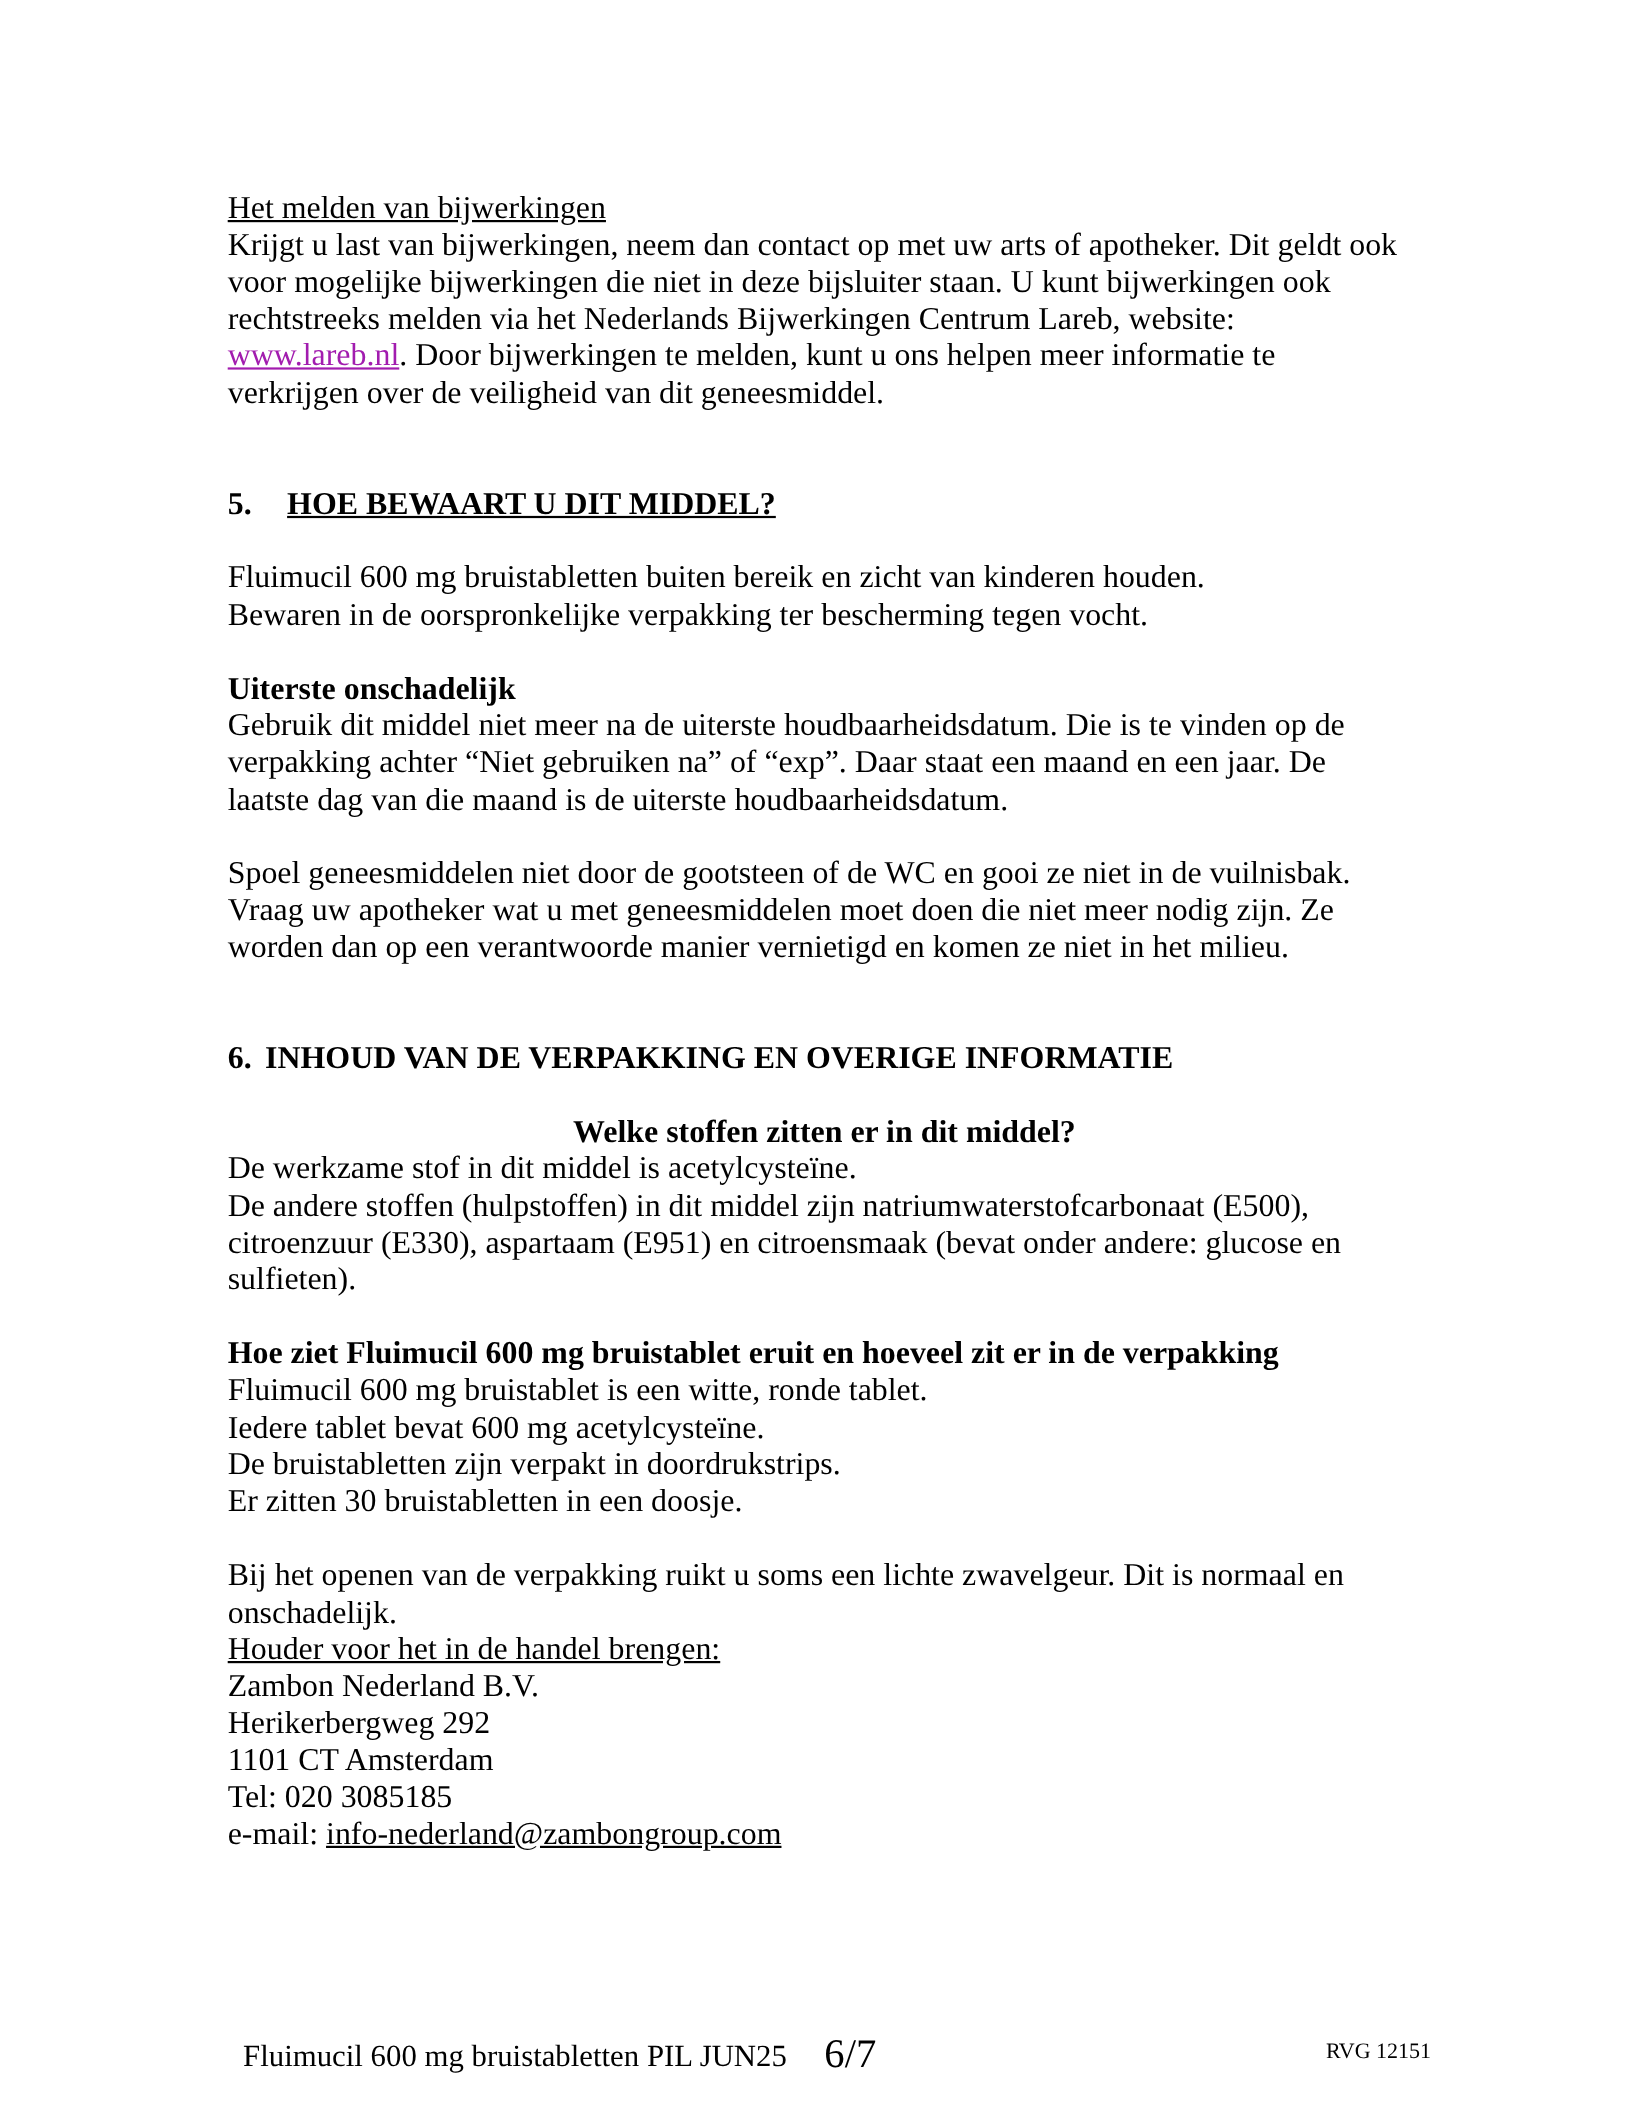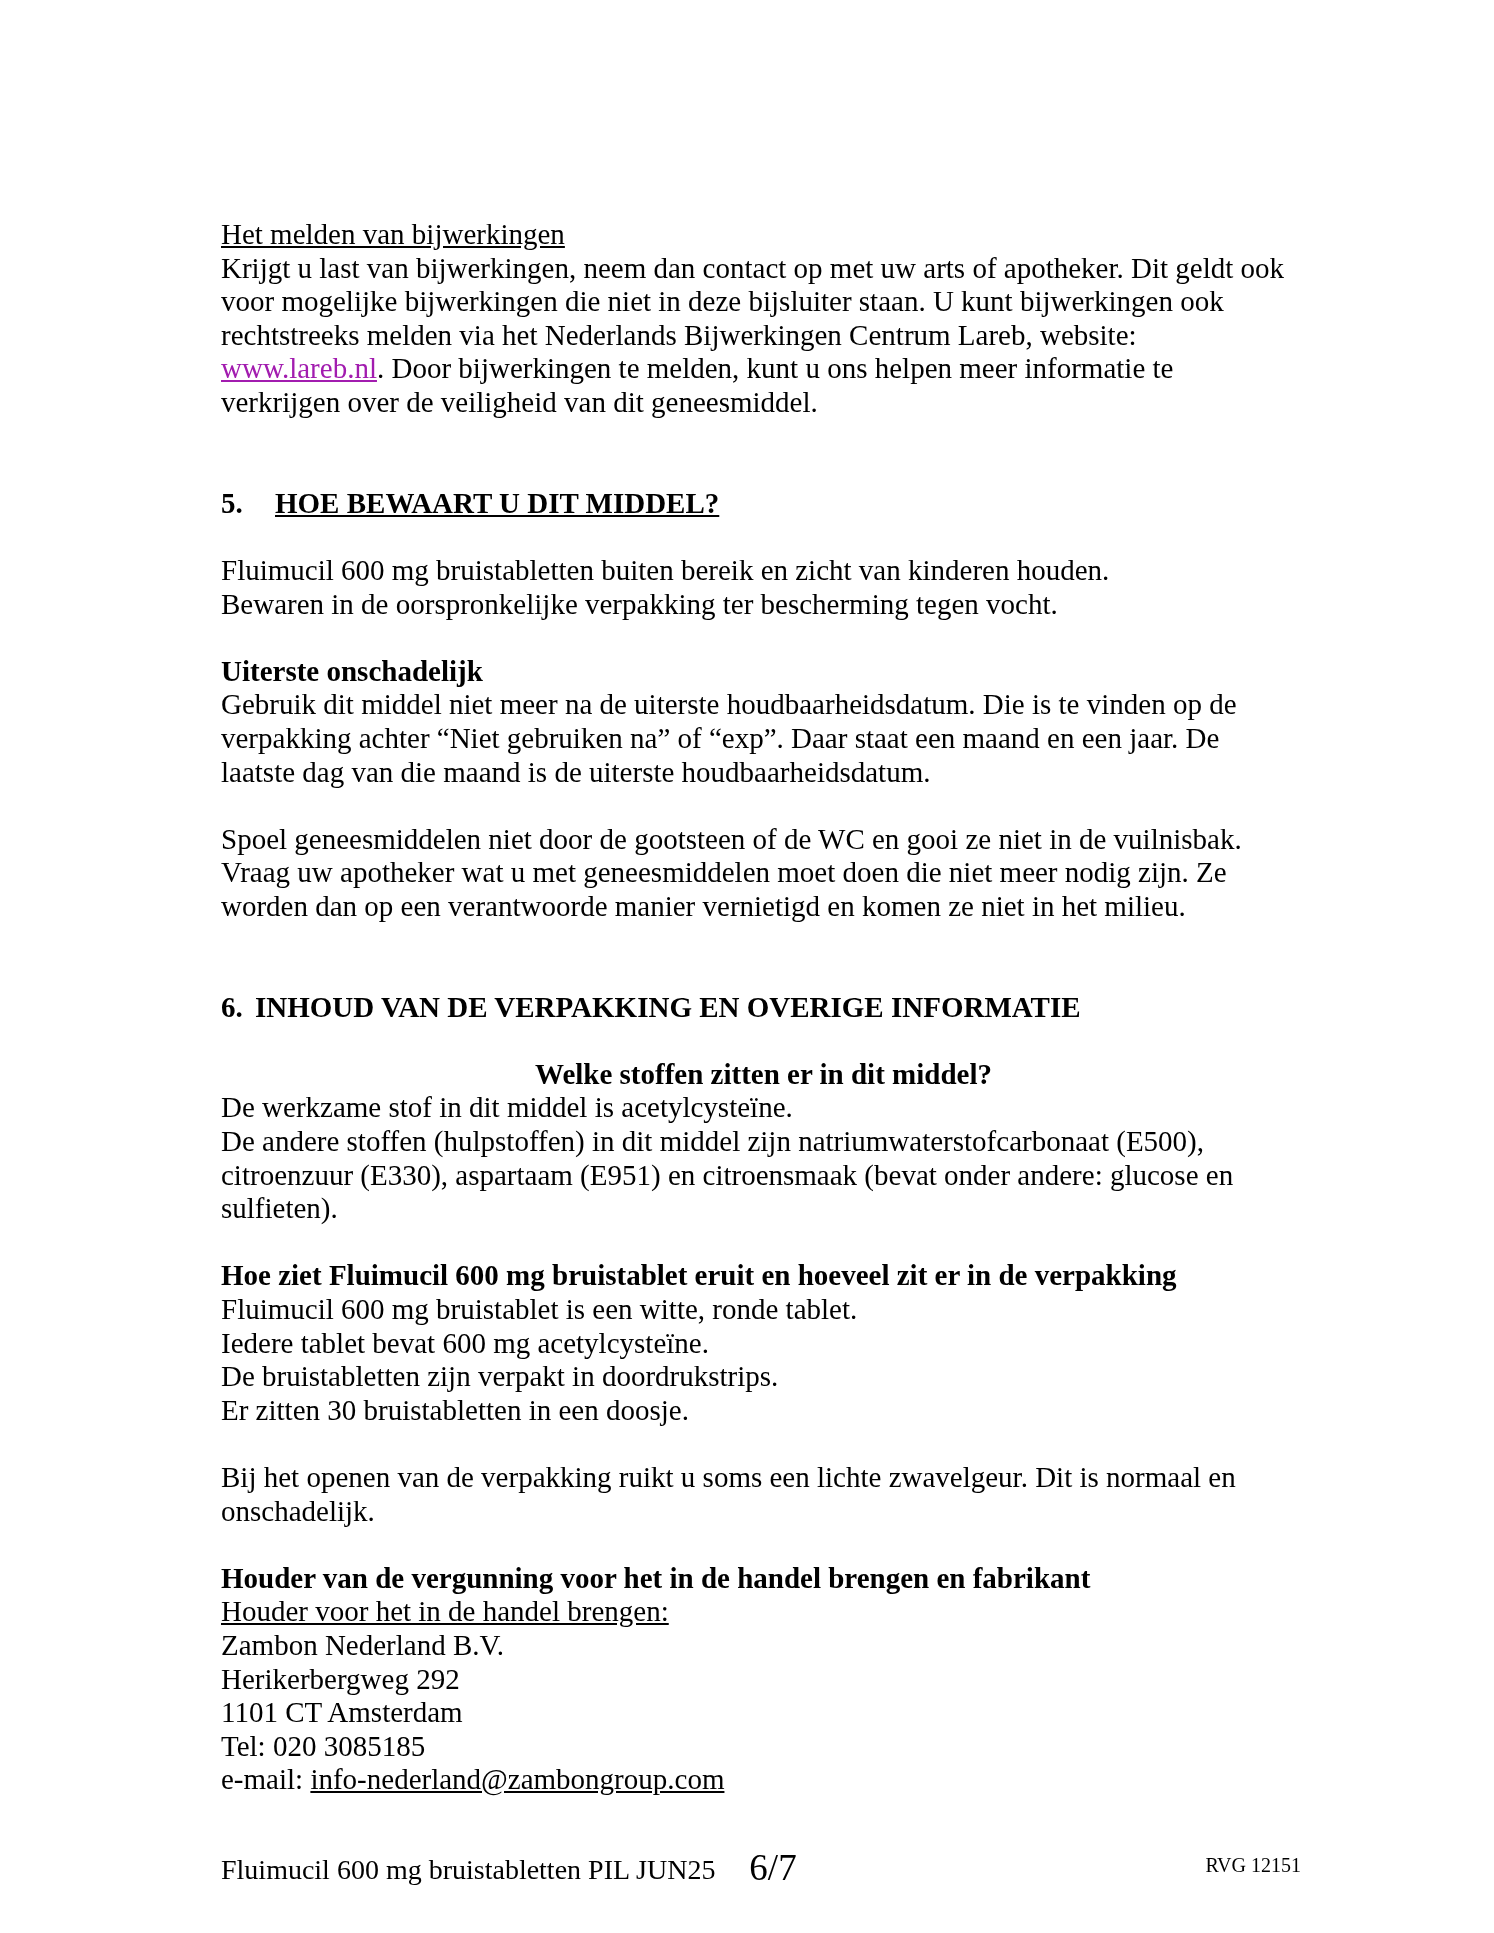--- a/index.html
+++ b/index.html
@@ -10,24 +10,23 @@
   body {
     position: relative;
     width: 1494px;
     height: 1933px;
     font-family: "Liberation Serif", serif;
     color: #000000;
     overflow: hidden;
   }
   .content {
     position: absolute;
-    left: 221px;
+    left: 207px;
     top: 173px;
     width: 1085px;
-    margin-top: 45px;
   }
   .block { margin: 0; }
   .line {
     height: 33.6px;
     line-height: 33.6px;
     font-size: 29px;
     white-space: nowrap;
   }
   .bold .line, .line.bold { font-weight: bold; }
   .u { text-decoration: underline; }
@@ -124,23 +123,20 @@
     <div class="block">
       <div class="line"><span>Fluimucil 600 mg bruistablet is een witte, ronde tablet.</span></div>
       <div class="line"><span>Iedere tablet bevat 600 mg acetylcysteïne.</span></div>
       <div class="line"><span>De bruistabletten zijn verpakt in doordrukstrips.</span></div>
       <div class="line"><span>Er zitten 30 bruistabletten in een doosje.</span></div>
     </div>
     <div class="block" style="margin-top: 33.6px;">
       <div class="line"><span>Bij het openen van de verpakking ruikt u soms een lichte zwavelgeur. Dit is normaal en</span></div>
       <div class="line"><span>onschadelijk.</span></div>
     </div>
-    <div class="block bold" style="margin-top: 33.6px;">
-      <div class="line"><span>Houder van de vergunning voor het in de handel brengen en fabrikant</span></div>
-    </div>
     <div class="block">
       <div class="line"><span class="u">Houder voor het in de handel brengen:</span></div>
     </div>
     <div class="block">
       <div class="line"><span>Zambon Nederland B.V.</span></div>
       <div class="line"><span>Herikerbergweg 292</span></div>
       <div class="line"><span>1101 CT Amsterdam</span></div>
       <div class="line"><span>Tel: 020 3085185</span></div>
       <div class="line"><span>e-mail: </span><a class="ulink" href="#">info-nederland@zambongroup.com</a></div>
     </div>

